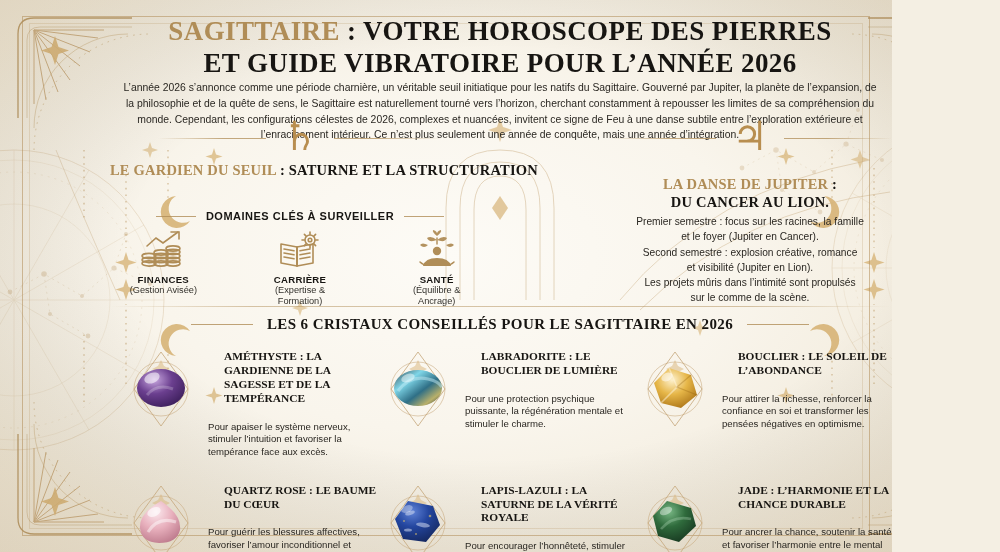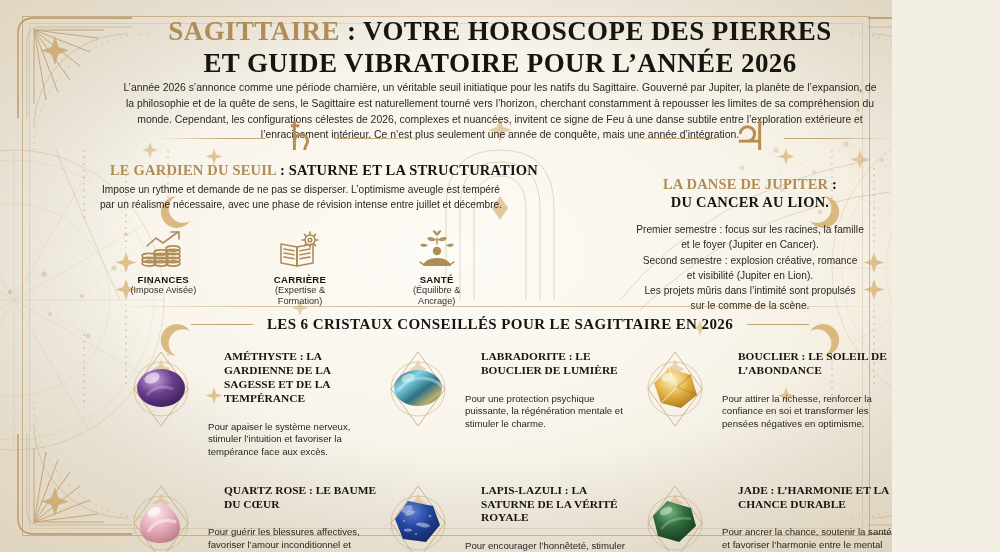--- a/index.html
+++ b/index.html
@@ -279,25 +279,26 @@
 
     <div class="glyph-rule" style="left:110px; top:118px; width:380px;">
       <div class="rule"></div>
       <span class="planet-glyph">♄</span>
       <div class="rule r2"></div>
     </div>
 
     <div class="sect-head" style="left:110px; top:162px; width:380px;">
       <span class="gold">LE GARDIEN DU SEUIL</span><span> : SATURNE ET LA STRUCTURATION</span>
     </div>
-    <div class="sect-body" style="left:96px; top:182px; width:410px;">
-      <div>Impose un rythme et demande de ne pas se disperser. L’optimisme aveugle est tempéré</div>
-      <div>par un réalisme nécessaire, avec une phase de révision intense entre juillet et décembre.</div>
-    </div>
-
+
+    <div class="domains-head">
+      <span class="dash"></span>
+      <span class="dh-text">DOMAINES CLÉS À SURVEILLER</span>
+      <span class="dash"></span>
+    </div>
 
     <div class="domains">
 
       <div class="domain">
         <div class="dicon">
           <svg width="46" height="40" viewBox="0 0 46 40" fill="none" stroke="#b08d57" stroke-width="1.6">
             <g stroke-linecap="round">
               <ellipse cx="9" cy="30" rx="7" ry="2.6"></ellipse>
                 <ellipse cx="9" cy="26" rx="7" ry="2.6"></ellipse>
               <ellipse cx="9" cy="33.5" rx="7" ry="2.6"></ellipse>
@@ -309,21 +310,21 @@
                 <ellipse cx="33" cy="26" rx="7" ry="2.6"></ellipse>
               <ellipse cx="33" cy="30" rx="7" ry="2.6"></ellipse>
                 <ellipse cx="33" cy="33.5" rx="7" ry="2.6"></ellipse>
               <ellipse cx="33" cy="18.5" rx="7" ry="2.6"></ellipse>
               <polyline points="7,16 16,8 23,13 38,2"></polyline>
               <polyline points="31,2 39,2 39,9"></polyline>
             </g>
           </svg>
         </div>
         <div class="dlabel">FINANCES</div>
-        <div class="dsub">(Impose Avisée)</div>
+        <div class="dsub">(Gestion Avisée)</div>
         <div class="dsub"></div>
       </div>
 
       <div class="domain">
         <div class="dicon">
           <svg width="46" height="40" viewBox="0 0 46 40" fill="none" stroke="#b08d57" stroke-width="1.6">
             <g stroke-linecap="round" stroke-linejoin="round">
               <path d="M4 14 L20 17 L20 36 L4 33 Z"></path>
               <path d="M36 14 L20 17 L20 36 L36 33 Z"></path>
               <path d="M20 17 L20 36"></path>
@@ -370,21 +371,21 @@
       <div class="rule"></div>
       <span class="planet-glyph">♃</span>
       <div class="rule r2"></div>
     </div>
 
     <div class="sect-head" style="left:580px; top:176px; width:340px;">
       <span class="gold">LA DANSE DE JUPITER</span><span> :</span>
     </div>
     <div class="sect-head" style="left:580px; top:194px; width:340px;">DU CANCER AU LION.</div>
 
-    <div class="sect-body" style="left:580px; top:214px; width:340px;margin-top:8px;">
+    <div class="sect-body" style="left:580px; top:214px; width:340px;">
       <div>Premier semestre : focus sur les racines, la famille</div>
       <div>et le foyer (Jupiter en Cancer).</div>
       <div>Second semestre : explosion créative, romance</div>
       <div>et visibilité (Jupiter en Lion).</div>
       <div>Les projets mûris dans l’intimité sont propulsés</div>
       <div>sur le comme de la scène.</div>
     </div>
 
     <div class="hr-soft" style="left:110px; top:306px; width:780px;"></div>
 

